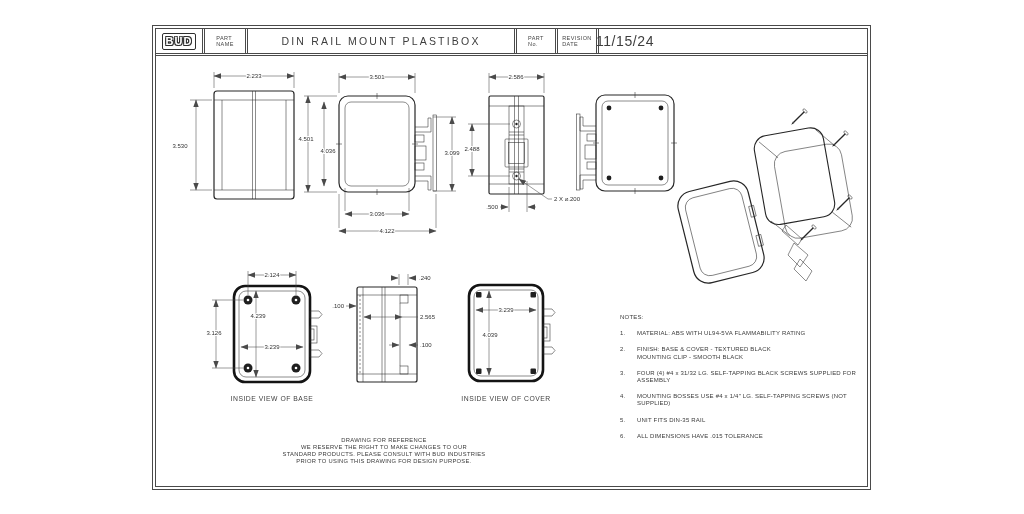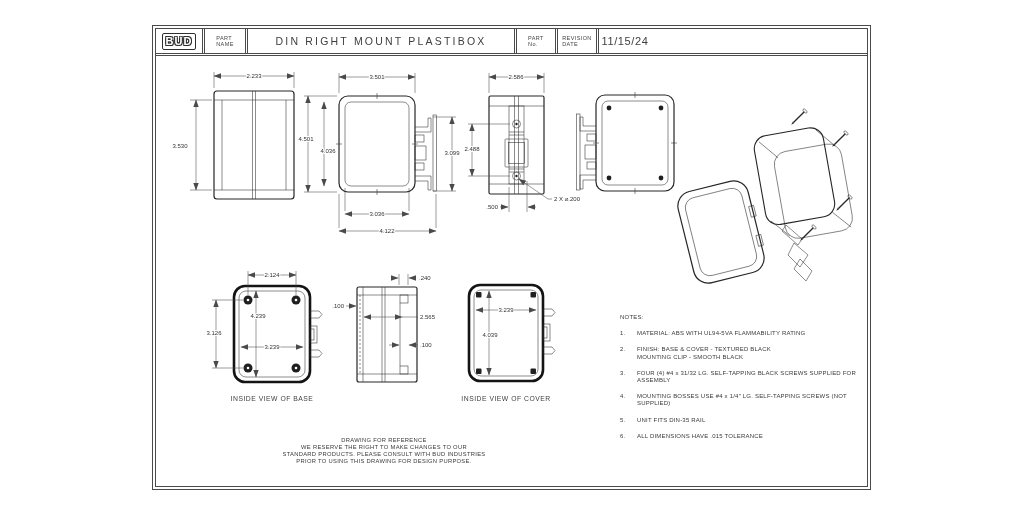--- a/index.html
+++ b/index.html
@@ -15,21 +15,21 @@
   .c-logo{width:46px;}
   .c-pnlab{width:40px;}
   .c-title{width:266px;}
   .c-nolab{width:38px;}
   .c-noval{flex:1;}
   .c-revlab{width:38px;}
   .c-date{width:52px;}
   .lab2{font-size:5.5px;line-height:6px;letter-spacing:.4px;color:#444;text-align:left;}
   .bigtitle{font-size:10.5px;letter-spacing:2.2px;color:#3e3e3e;white-space:nowrap;}
   .partno{font-size:10px;letter-spacing:1.6px;color:#3e3e3e;}
-  .revdate{font-size:11px;letter-spacing:.6px;color:#3e3e3e;}
+  .revdate{font-size:14px;letter-spacing:.6px;color:#3e3e3e;}
   .budbox{border:1.5px solid #2e2e2e;border-radius:2px;padding:0 3px;height:15px;display:flex;align-items:center;}
   .budtxt{font-weight:700;font-size:11px;letter-spacing:1px;color:#fff;
           text-shadow:-1px -1px 0 #2e2e2e,1px -1px 0 #2e2e2e,-1px 1px 0 #2e2e2e,1px 1px 0 #2e2e2e;}
   
   #views{position:absolute;left:0;top:24px;width:713px;height:435px;}
   .o{stroke:#262626;stroke-width:1.2;fill:#fff;}
   .on{stroke:#262626;stroke-width:1.1;fill:none;}
   .t{stroke:#2e2e2e;stroke-width:.55;fill:none;}
   .tk{stroke:#141414;stroke-width:2.6;fill:#fff;}
   .fl{fill:#1f1f1f;stroke:none;}
@@ -63,21 +63,21 @@
             <span class="budtxt">BUD</span>
           </span>
         </div>
         <div class="cell c-pnlab">
           <span class="lab2">
             <span>PART</span><br>
             <span>NAME</span>
           </span>
         </div>
         <div class="cell c-title">
-          <span class="bigtitle">DIN RIGHT MOUNT PLASTIBOX</span>
+          <span class="bigtitle">DIN RAIL MOUNT PLASTIBOX</span>
         </div>
         <div class="cell c-nolab">
           <span class="lab2">
             <span>PART</span><br>
             <span>No.</span>
           </span>
         </div>
         <div class="cell c-revlab">
           <span class="lab2">
             <span>REVISION</span><br>

